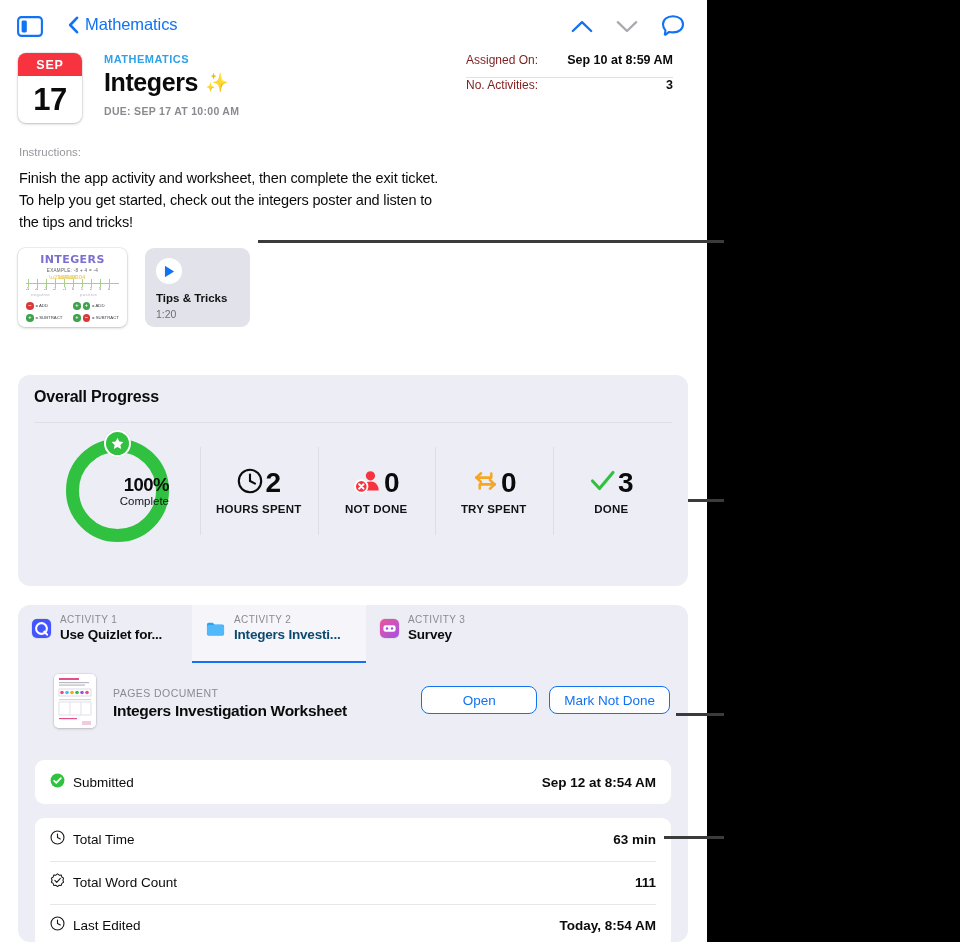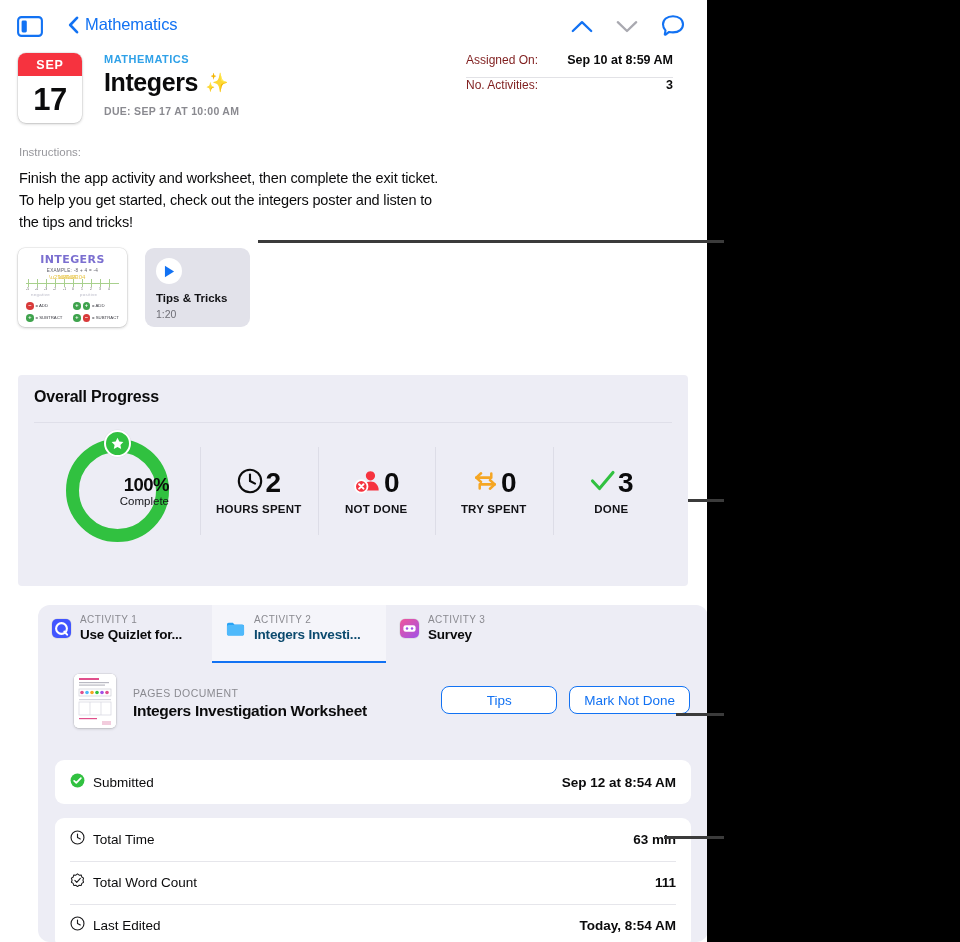--- a/index.html
+++ b/index.html
@@ -94,21 +94,21 @@
   #tips-play {
     position: absolute; left: 11px; top: 10px; width: 26px; height: 26px; border-radius: 50%;
     background: #fff; display: flex; align-items: center; justify-content: center;
   }
   #tips-title { position: absolute; left: 11px; top: 44px; color: #111114; font-size: 11.5px; font-weight: bold; }
   #tips-dur { position: absolute; left: 11px; top: 60px; color: #6E6E76; font-size: 10.5px; }
 
   
   #progress-card {
     position: absolute; left: 18px; top: 375px; width: 670px; height: 211px;
-    background: #EDEDF5; border-radius: 4px;
+    background: #EDEDF5; border-radius: 12px;
   }
   #progress-heading { position: absolute; left: 16px; top: 13px; color: #0B0B0C; font-size: 16px; font-weight: bold; letter-spacing: -.2px; }
   #progress-rule { position: absolute; left: 16px; right: 16px; top: 47px; height: 1px; background: #DFDFE9; }
   #ring-wrap { position: absolute; left: 48px; top: 64px; width: 103px; height: 103px; }
   #ring { width: 103px; height: 103px; border-radius: 50%; border: 13px solid #31C140; box-sizing: border-box; }
   #ring-center { position: absolute; left: 0; top: 0; width: 103px; height: 103px; display: flex; flex-direction: column; align-items: flex-end; justify-content: center; }
   #ring-pct { color: #0B0B0C; font-size: 18.5px; font-weight: bold; letter-spacing: -.5px; }
   #ring-sub { color: #141418; font-size: 11.5px; margin-top: -1px; }
   #star-badge {
     position: absolute; left: 38px; top: -9px; width: 27px; height: 27px; border-radius: 50%;
@@ -122,21 +122,21 @@
   .stat { flex: 1; display: flex; flex-direction: column; align-items: center; justify-content: center; position: relative; }
   .stat + .stat::before { content: ""; position: absolute; left: 0; top: 8px; bottom: 8px; width: 1px; background: #DDDDE7; }
   #stats::before { content: ""; position: absolute; left: 0; top: 8px; bottom: 8px; width: 1px; background: #DDDDE7; }
   .stat-top { display: flex; align-items: center; gap: 2px; }
   .stat-num { color: #0B0B0C; font-size: 28px; font-weight: bold; letter-spacing: -1px; }
   .stat-label { color: #121216; font-size: 11.5px; font-weight: bold; letter-spacing: .2px; margin-top: 4px; }
 
   
   #activities-card {
     position: absolute; left: 18px; top: 605px; width: 670px; height: 337px;
-    background: #EDEDF5; border-radius: 12px; overflow: hidden; margin-left: 20px;
+    background: #EDEDF5; border-radius: 12px; overflow: hidden;
   }
   #tabs { display: flex; height: 58px; }
   .tab {
     position: relative; width: 174px; padding: 9px 0 0 14px; cursor: pointer;
     display: flex; gap: 9px; align-items: flex-start;
   }
   .tab.tab-sel { background: #F5F5FA; }
   .tab.tab-sel::after { content: ""; position: absolute; left: 0; right: 0; bottom: 0; height: 2.5px; background: #1272F3; }
   .tab-icon { width: 19px; height: 19px; border-radius: 5px; margin-top: 5px; flex: none; display: flex; align-items: center; justify-content: center; }
   .tab-idx { color: #8A8A90; font-size: 10px; letter-spacing: .4px; }
@@ -450,21 +450,21 @@
             <rect x="5" y="28" width="32" height="13" fill="none" stroke="#d5d5de" stroke-width=".7"></rect>
             <line x1="16" y1="28" x2="16" y2="41" stroke="#d5d5de" stroke-width=".7"></line>
             <line x1="27" y1="28" x2="27" y2="41" stroke="#d5d5de" stroke-width=".7"></line>
             <rect x="5" y="44" width="18" height="1.2" fill="#E0508C"></rect>
             <rect x="28" y="47" width="9" height="4" fill="#F2CCDD"></rect>
           </svg>
         </div>
         <div id="doc-kind">PAGES DOCUMENT</div>
         <div id="doc-name">Integers Investigation Worksheet</div>
         <div id="doc-actions">
-          <button class="btn-outline">Tips</button>
+          <button class="btn-outline">Open</button>
           <button class="btn-outline">Mark Not Done</button>
         </div>
       </div>
 
       <div id="submitted-card">
         <span id="submitted-left">
           <span>
             <svg viewBox="0 0 16 16" width="15" height="15">
               <circle cx="8" cy="8" r="7.4" fill="#31C140"></circle>
               <polyline points="4.4,8.3 6.7,10.6 11.6,5.4" fill="none" stroke="#fff" stroke-width="1.8" stroke-linecap="round" stroke-linejoin="round"></polyline>

